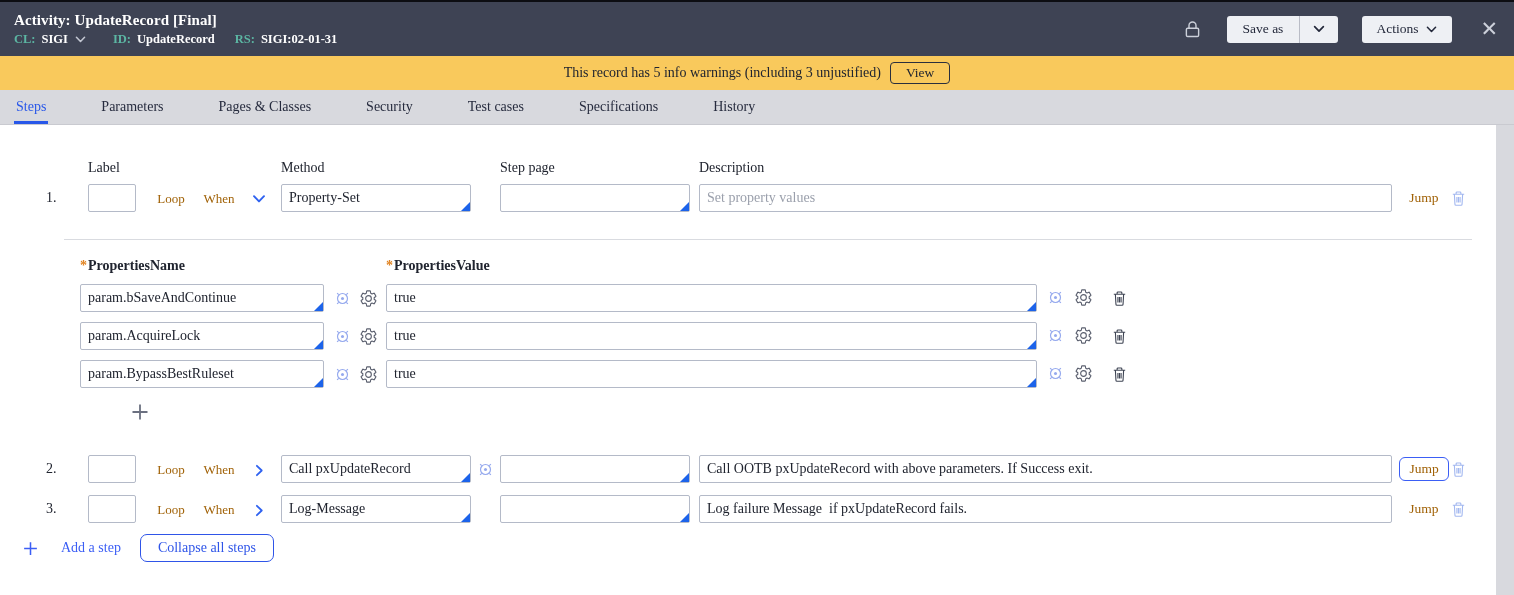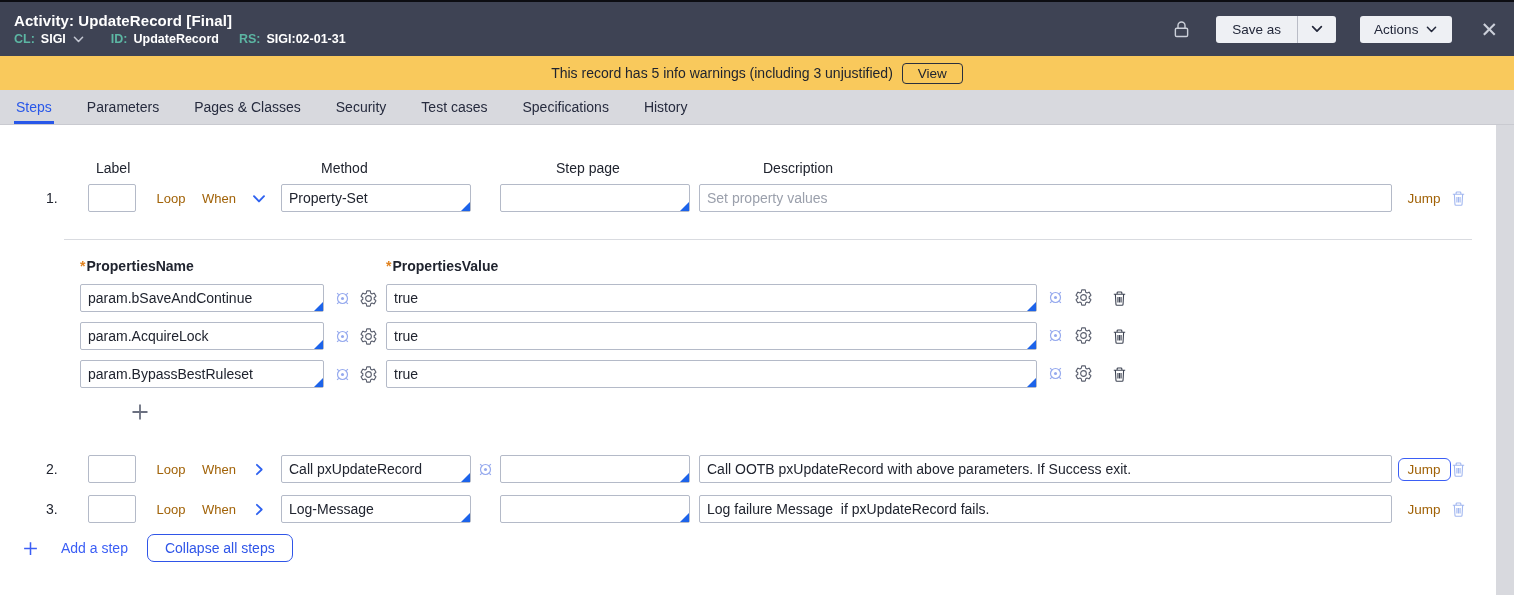--- a/index.html
+++ b/index.html
@@ -1,18 +1,18 @@
 <!DOCTYPE html>
 <html><head>
 <meta charset="utf-8">
 <style>
   * { box-sizing: border-box; margin: 0; padding: 0; }
   html, body { width: 1514px; height: 595px; overflow: hidden; }
   body { font-family: "Liberation Sans", "DejaVu Sans", sans-serif; background: #ffffff; color: #20242f; }
-  .screen { width: 1514px; height: 595px; display: flex; flex-direction: column; }
+  .screen { width: 1514px; height: 595px; display: flex; flex-direction: column; font-family: Liberation Serif, serif; }
 
   
   .top-line { height: 2px; background: #0c0d12; flex: none; }
   .app-header { height: 54px; background: #3e4354; flex: none; display: flex; align-items: center; justify-content: space-between; padding: 0 12px 0 14px; }
   .hdr-left { display: flex; flex-direction: column; gap: 3px; }
   .hdr-title { color: #ffffff; font-weight: bold; font-size: 15px; letter-spacing: .1px; }
   .hdr-meta { display: flex; align-items: center; gap: 6px; font-size: 12.5px; font-weight: bold; }
   .meta-key { color: #5cb6a3; }
   .meta-val { color: #ffffff; text-align: center; }
   .meta-gap { width: 14px; }
@@ -26,32 +26,32 @@
   .split-btn.primary { background: #104fe8; }
   .split-btn.primary .split-main { color: #ffffff; font-weight: bold; font-size: 14px; }
   .split-btn.primary .split-divider { background: rgba(255,255,255,.45); }
   .close-x { color: #ccd0da; font-size: 21px; line-height: 1; padding: 0 4px; cursor: pointer; }
 
   
   .warning-bar { height: 34px; background: #f9c95c; flex: none; display: flex; align-items: center; justify-content: center; gap: 9px; font-size: 14px; color: #20242f; }
   .view-btn { background: transparent; border: 1px solid #2a2f3d; border-radius: 4px; padding: 2px 15px; font-size: 13.5px; color: #20242f; cursor: pointer; font-family: inherit; }
 
   
-  .tab-bar { height: 35px; background: #d8d9de; flex: none; display: flex; align-items: stretch; padding-left: 14px; border-bottom: 1px solid #c9cad0; }
+  .tab-bar { height: 35px; background: #d8d9de; flex: none; display: flex; align-items: stretch; padding-left: 14px; border-bottom: 1px solid #c9cad0; gap: 20px; }
   .tab { display: flex; align-items: center; padding: 0 2px; margin-right: 31px; font-size: 14px; color: #262b3e; cursor: pointer; border-bottom: 3px solid transparent; padding-top: 3px; }
   .tab.active { color: #2857e9; border-bottom-color: #2857e9; }
 
   
   .content-wrap { flex: 1; display: flex; min-height: 0; }
   .content { flex: 1; background: #ffffff; overflow: hidden; }
   .right-strip { width: 18px; flex: none; background: #d8d9de; }
 
   
   .srow { display: flex; align-items: center; padding-left: 46px; padding-right: 26px; height: 30px; }
-  .hrow { height: 20px; margin-top: 31px; margin-bottom: 7px; align-items: flex-end; gap: 8px; }
+  .hrow { height: 20px; margin-top: 31px; margin-bottom: 7px; align-items: flex-end; }
   .c-num   { width: 42px; flex: none; font-size: 14px; }
   .c-label { width: 48px; flex: none; }
   .c-loop  { width: 46px; flex: none; margin-left: 12px; text-align: center; }
   .c-when  { width: 50px; flex: none; text-align: center; }
   .c-chev  { width: 30px; flex: none; text-align: center; }
   .c-method{ width: 190px; flex: none; margin-left: 7px; }
   .c-slot  { width: 29px; flex: none; display: flex; align-items: center; justify-content: center; }
   .c-sp    { width: 190px; flex: none; }
   .c-desc  { flex: 1; margin-left: 9px; }
   .c-jump  { width: 44px; flex: none; margin-left: 10px; display: flex; justify-content: center; }

